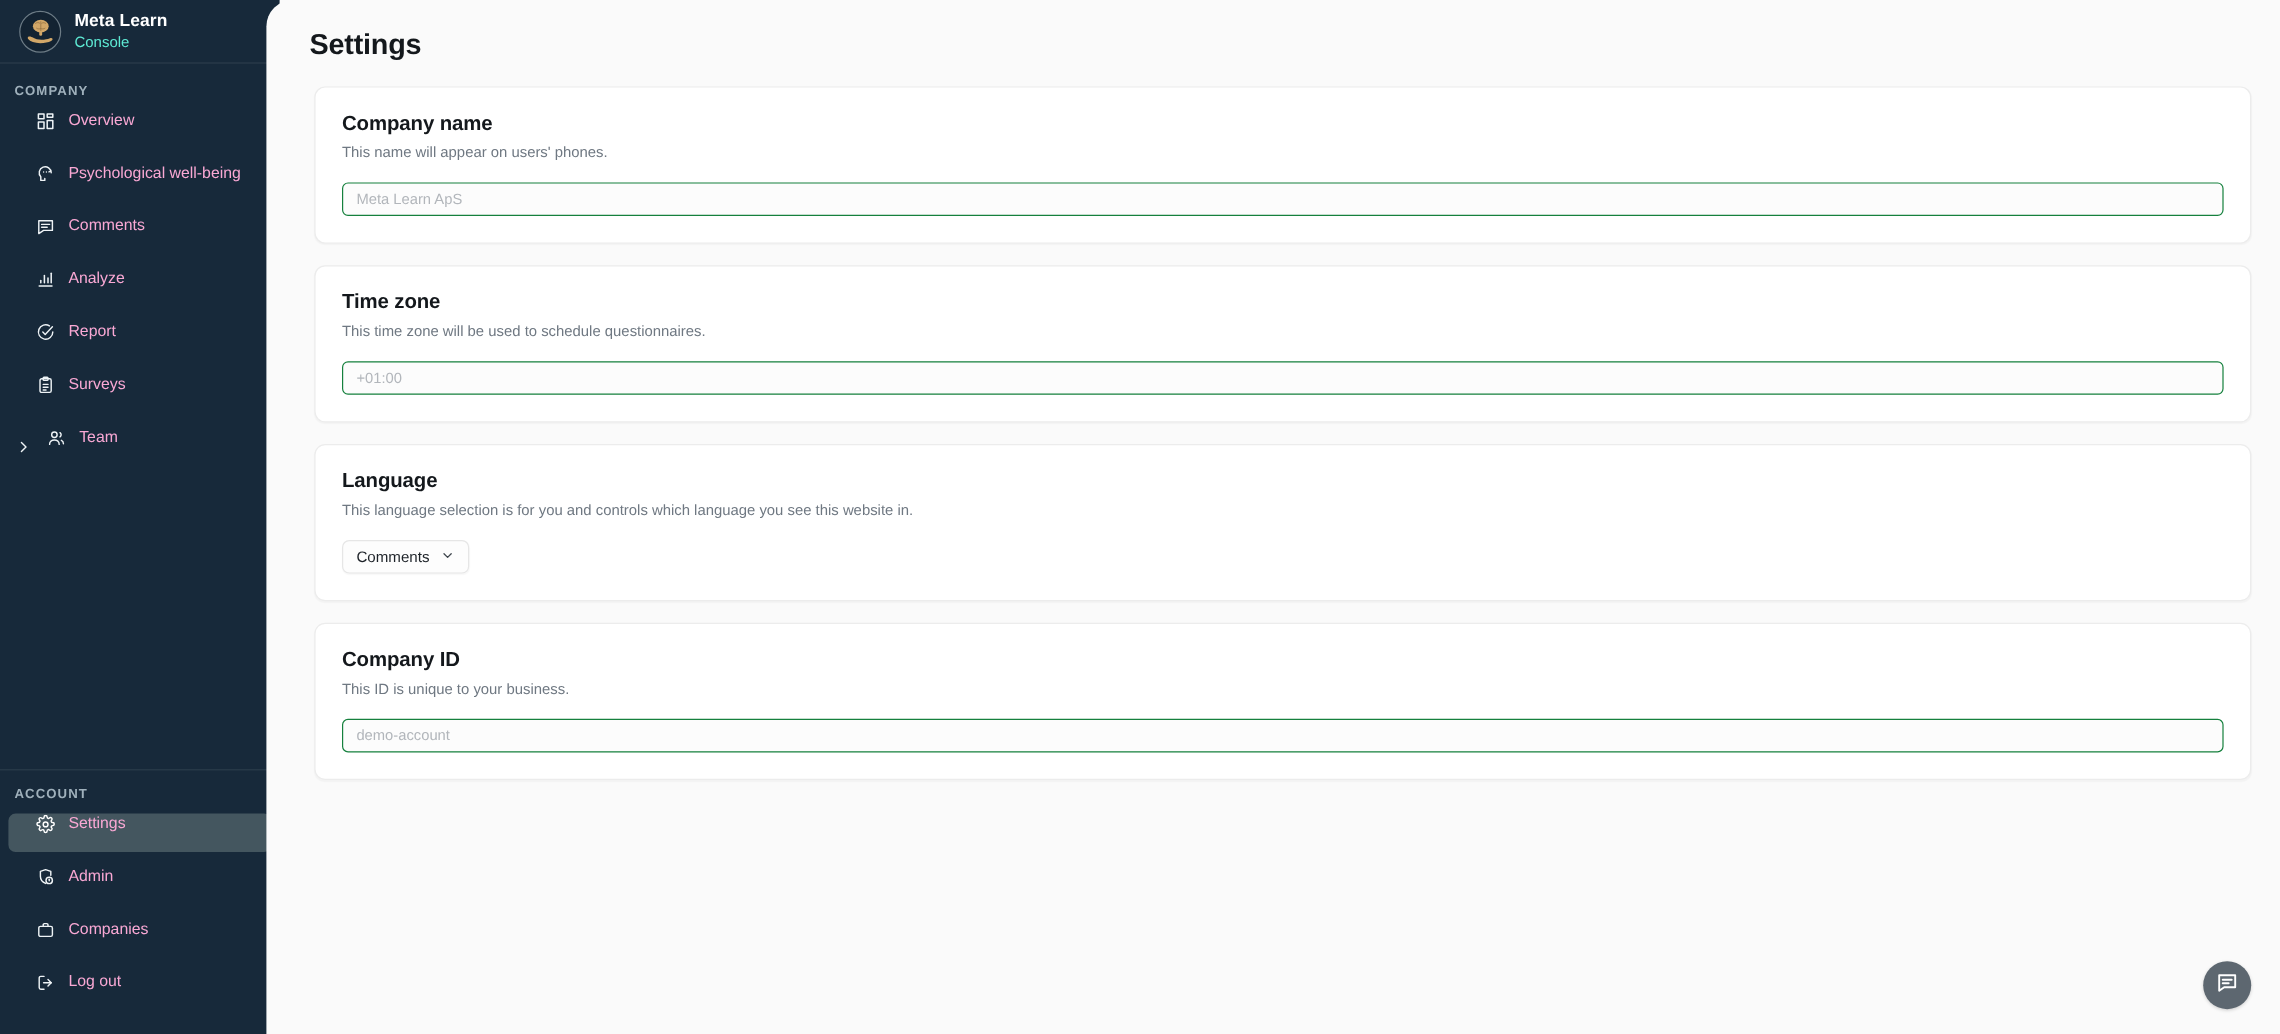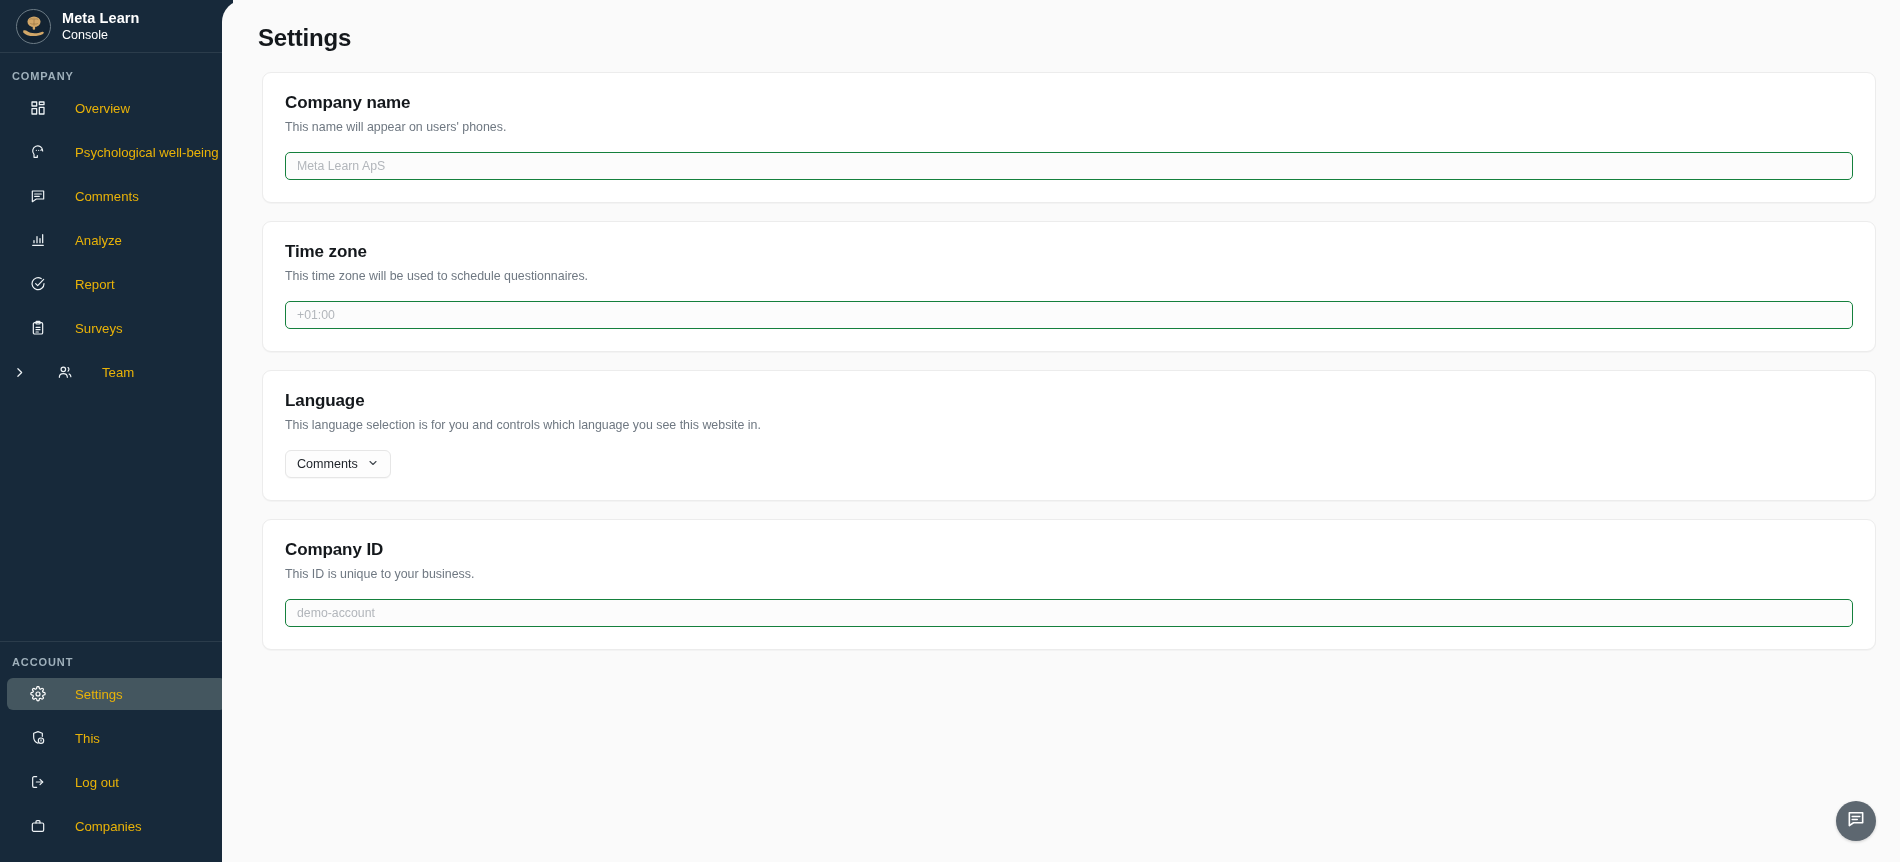--- a/index.html
+++ b/index.html
@@ -27,38 +27,38 @@
   .brand-logo {
     width: 35px; height: 35px; border-radius: 50%;
     background: #132332;
     border: 1px solid #6d7c86;
     display: flex; align-items: center; justify-content: center;
     flex: 0 0 35px;
     overflow: hidden;
   }
   .brand-text { display: flex; flex-direction: column; justify-content: center; line-height: 1.15; }
   .brand-title { font-size: 14.5px; font-weight: bold; color: #ffffff; letter-spacing: .1px; }
-  .brand-sub { font-size: 12.5px; color: #ffffff; font-weight: 400; margin-top: 1px; }
+  .brand-sub { font-size: 12.5px; color: #5eead4; font-weight: 400; margin-top: 1px; }
 
   .nav-divider { height: 1px; background: #2b3c4b; width: 100%; }
 
   .section-label {
     font-size: 11px; font-weight: bold; letter-spacing: .9px;
     color: #9fb0bb; padding: 17px 0 10px 12px;
     text-transform: uppercase;
   }
 
   .nav-list { display: flex; flex-direction: column; }
   .nav-item {
-    display: flex; align-items: center;
+    display: flex; 
     height: 32px; margin: 0 7px 12px 7px;
     padding-left: 22px; border-radius: 6px;
-    color: #eab308; font-size: 13.2px;
+    color: #f9a8d4; font-size: 13.2px;
     position: relative; cursor: pointer;
-    gap: 29px;
+    gap: 11px;
   }
   .nav-item.indent-chevron { padding-left: 4px; }
   .nav-item .chev {
     width: 16px; display:flex; align-items:center; justify-content:center;
     flex: 0 0 16px;
   }
   .nav-item .nico { width: 17px; height: 17px; flex: 0 0 17px; display: flex; align-items: center; justify-content: center; }
   .nav-item .nlabel { white-space: nowrap; }
   .nav-item.active { background: #44565f; }
 
@@ -267,42 +267,42 @@
         </div>
 
         <div class="nav-item">
           <span class="nico">
             <svg width="16" height="16" viewBox="0 0 24 24" fill="none" stroke="#eef3f6" stroke-width="1.8" stroke-linecap="round" stroke-linejoin="round">
               <path d="M18.5 9.5V4.8L12 2.5 5.5 4.8v6c0 4.3 3 7.5 6.5 9"></path>
               <circle cx="16.5" cy="16" r="4"></circle>
                 <path d="M16.5 14.6v1.8"></path>
             </svg>
           </span>
-          <span class="nlabel">This</span>
+          <span class="nlabel">Admin</span>
+        </div>
+
+        <div class="nav-item">
+          <span class="nico">
+            <svg width="16" height="16" viewBox="0 0 24 24" fill="none" stroke="#eef3f6" stroke-width="1.8" stroke-linecap="round" stroke-linejoin="round">
+              <rect x="3.5" y="7.5" width="17" height="12.5" rx="2"></rect>
+              <path d="M9 7.5V5.5a1.5 1.5 0 0 1 1.5-1.5h3A1.5 1.5 0 0 1 15 5.5v2"></path>
+            </svg>
+          </span>
+          <span class="nlabel">Companies</span>
         </div>
 
         <div class="nav-item">
           <span class="nico">
             <svg width="16" height="16" viewBox="0 0 24 24" fill="none" stroke="#eef3f6" stroke-width="1.8" stroke-linecap="round" stroke-linejoin="round">
               <path d="M10 4H6a2 2 0 0 0-2 2v12a2 2 0 0 0 2 2h4"></path>
               <path d="M15 8l4 4-4 4"></path>
                 <path d="M19 12H9.5"></path>
             </svg>
           </span>
           <span class="nlabel">Log out</span>
-        </div>
-
-        <div class="nav-item">
-          <span class="nico">
-            <svg width="16" height="16" viewBox="0 0 24 24" fill="none" stroke="#eef3f6" stroke-width="1.8" stroke-linecap="round" stroke-linejoin="round">
-              <rect x="3.5" y="7.5" width="17" height="12.5" rx="2"></rect>
-              <path d="M9 7.5V5.5a1.5 1.5 0 0 1 1.5-1.5h3A1.5 1.5 0 0 1 15 5.5v2"></path>
-            </svg>
-          </span>
-          <span class="nlabel">Companies</span>
         </div>
 
       </nav>
     </div>
   </aside>
 
   <main class="main">
 
     <h1 class="page-title">Settings</h1>
 

